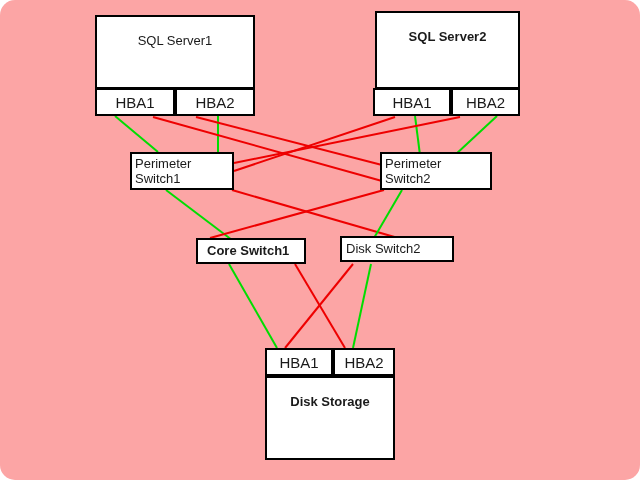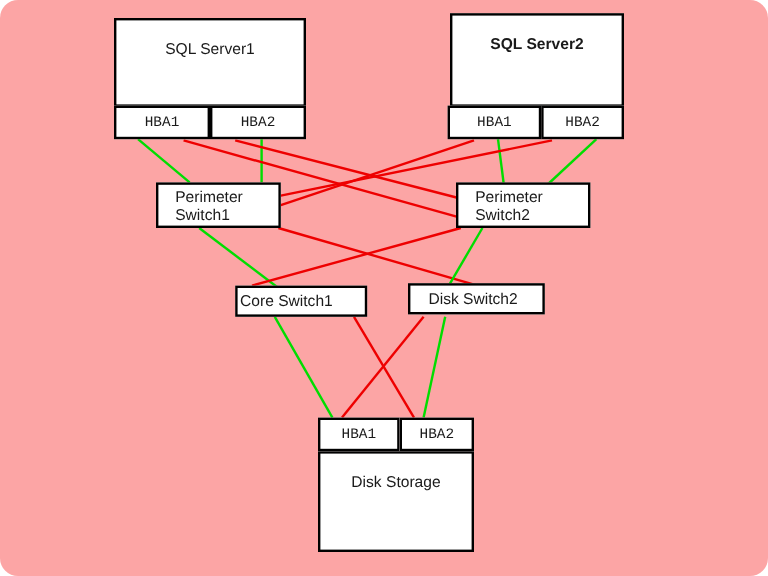--- a/index.html
+++ b/index.html
@@ -39,35 +39,33 @@
     font-size: 13px;
     line-height: 15px;
     white-space: pre-line;
     z-index: 6;
   }
   .label-center {
     text-align: center;
   }
   .label-left {
     text-align: left;
-    margin-left: 11px;
   }
   .hba-cell {
     position: absolute;
     box-sizing: border-box;
     border: 2px solid #000000;
     background: #ffffff;
     z-index: 6;
-    font-size: 12px;
+    font-size: 15px;
     line-height: 13px;
     color: #1a1a1a;
     display: flex;
     align-items: center;
     justify-content: center;
-    font-family: Liberation Mono, monospace;
   }
 </style>
 </head>
 <body>
 
 <div id="canvas">
 
   <svg id="wires" viewBox="0 0 640 480" width="640" height="480" xmlns="http://www.w3.org/2000/svg">
 
     <line x1="115" y1="116" x2="158" y2="152" stroke="#00dd00" stroke-width="2"></line>
@@ -115,23 +113,23 @@
 
   <div class="node" style="left:130px; top:152px; width:104px; height:38px;"></div>
   <div class="node-label label-left" style="left:135px; top:156px; width:100px;">Perimeter
 Switch1</div>
 
   <div class="node" style="left:380px; top:152px; width:112px; height:38px;"></div>
   <div class="node-label label-left" style="left:385px; top:156px; width:108px;">Perimeter
 Switch2</div>
 
   <div class="node" style="left:196px; top:238px; width:110px; height:26px;"></div>
-  <div class="node-label label-left" style="left:189px; top:243px; width:104px;">Core Switch1</div>
+  <div class="node-label label-left" style="left:207px; top:243px; width:104px;font-weight:bold;">Core Switch1</div>
 
   <div class="node" style="left:340px; top:236px; width:114px; height:26px;"></div>
   <div class="node-label label-left" style="left:346px; top:241px; width:108px;">Disk Switch2</div>
 
   <div class="hba-cell" style="left:265px; top:348px; width:68px; height:28px;">HBA1</div>
   <div class="hba-cell" style="left:333px; top:348px; width:62px; height:28px;">HBA2</div>
   <div class="node" style="left:265px; top:376px; width:130px; height:84px;"></div>
-  <div class="node-label label-center" style="left:265px; top:394px; width:130px;">Disk Storage</div>
+  <div class="node-label label-center" style="left:265px; top:394px; width:130px;font-weight:bold;">Disk Storage</div>
 
 </div>
 
 </body></html>

